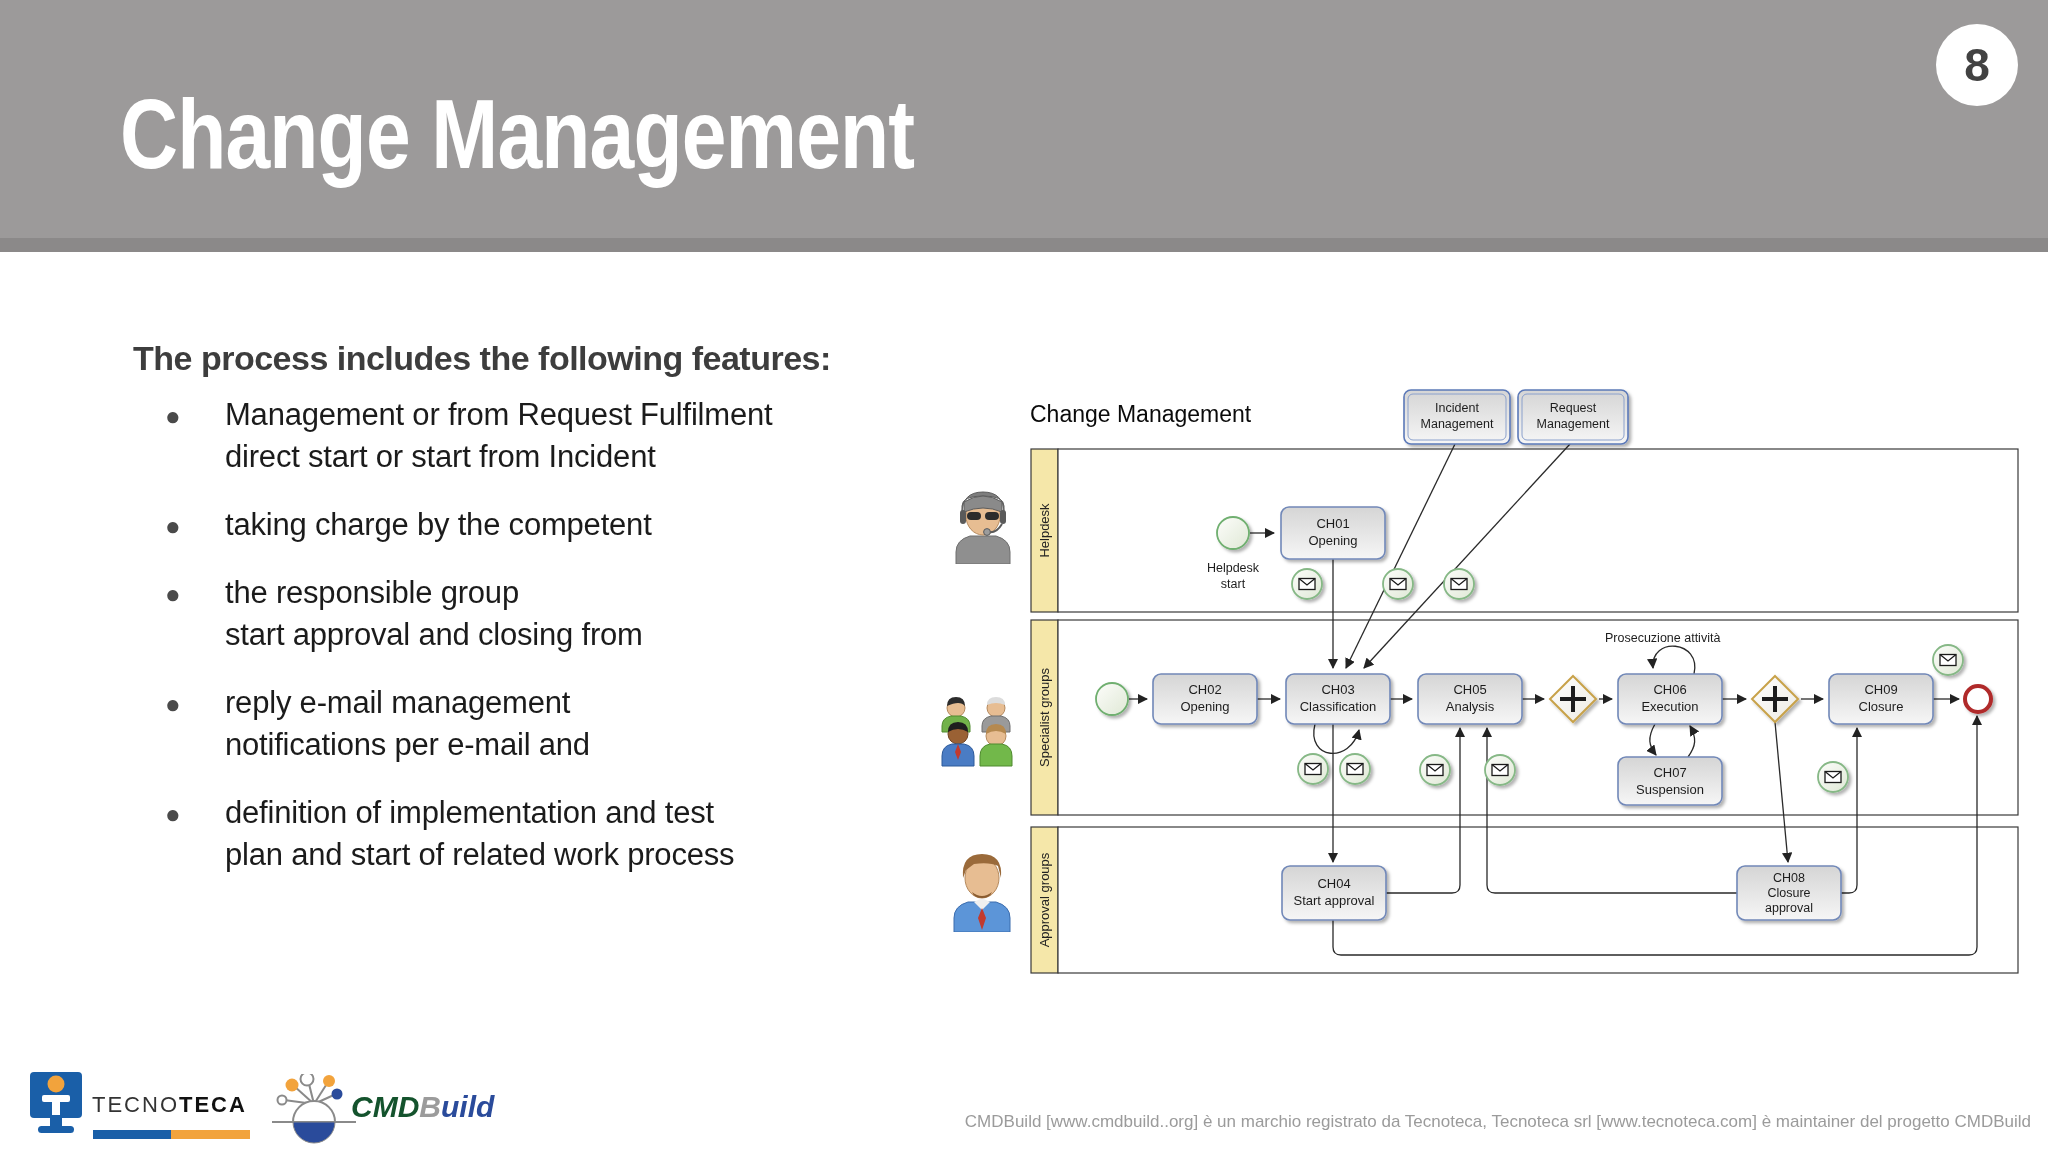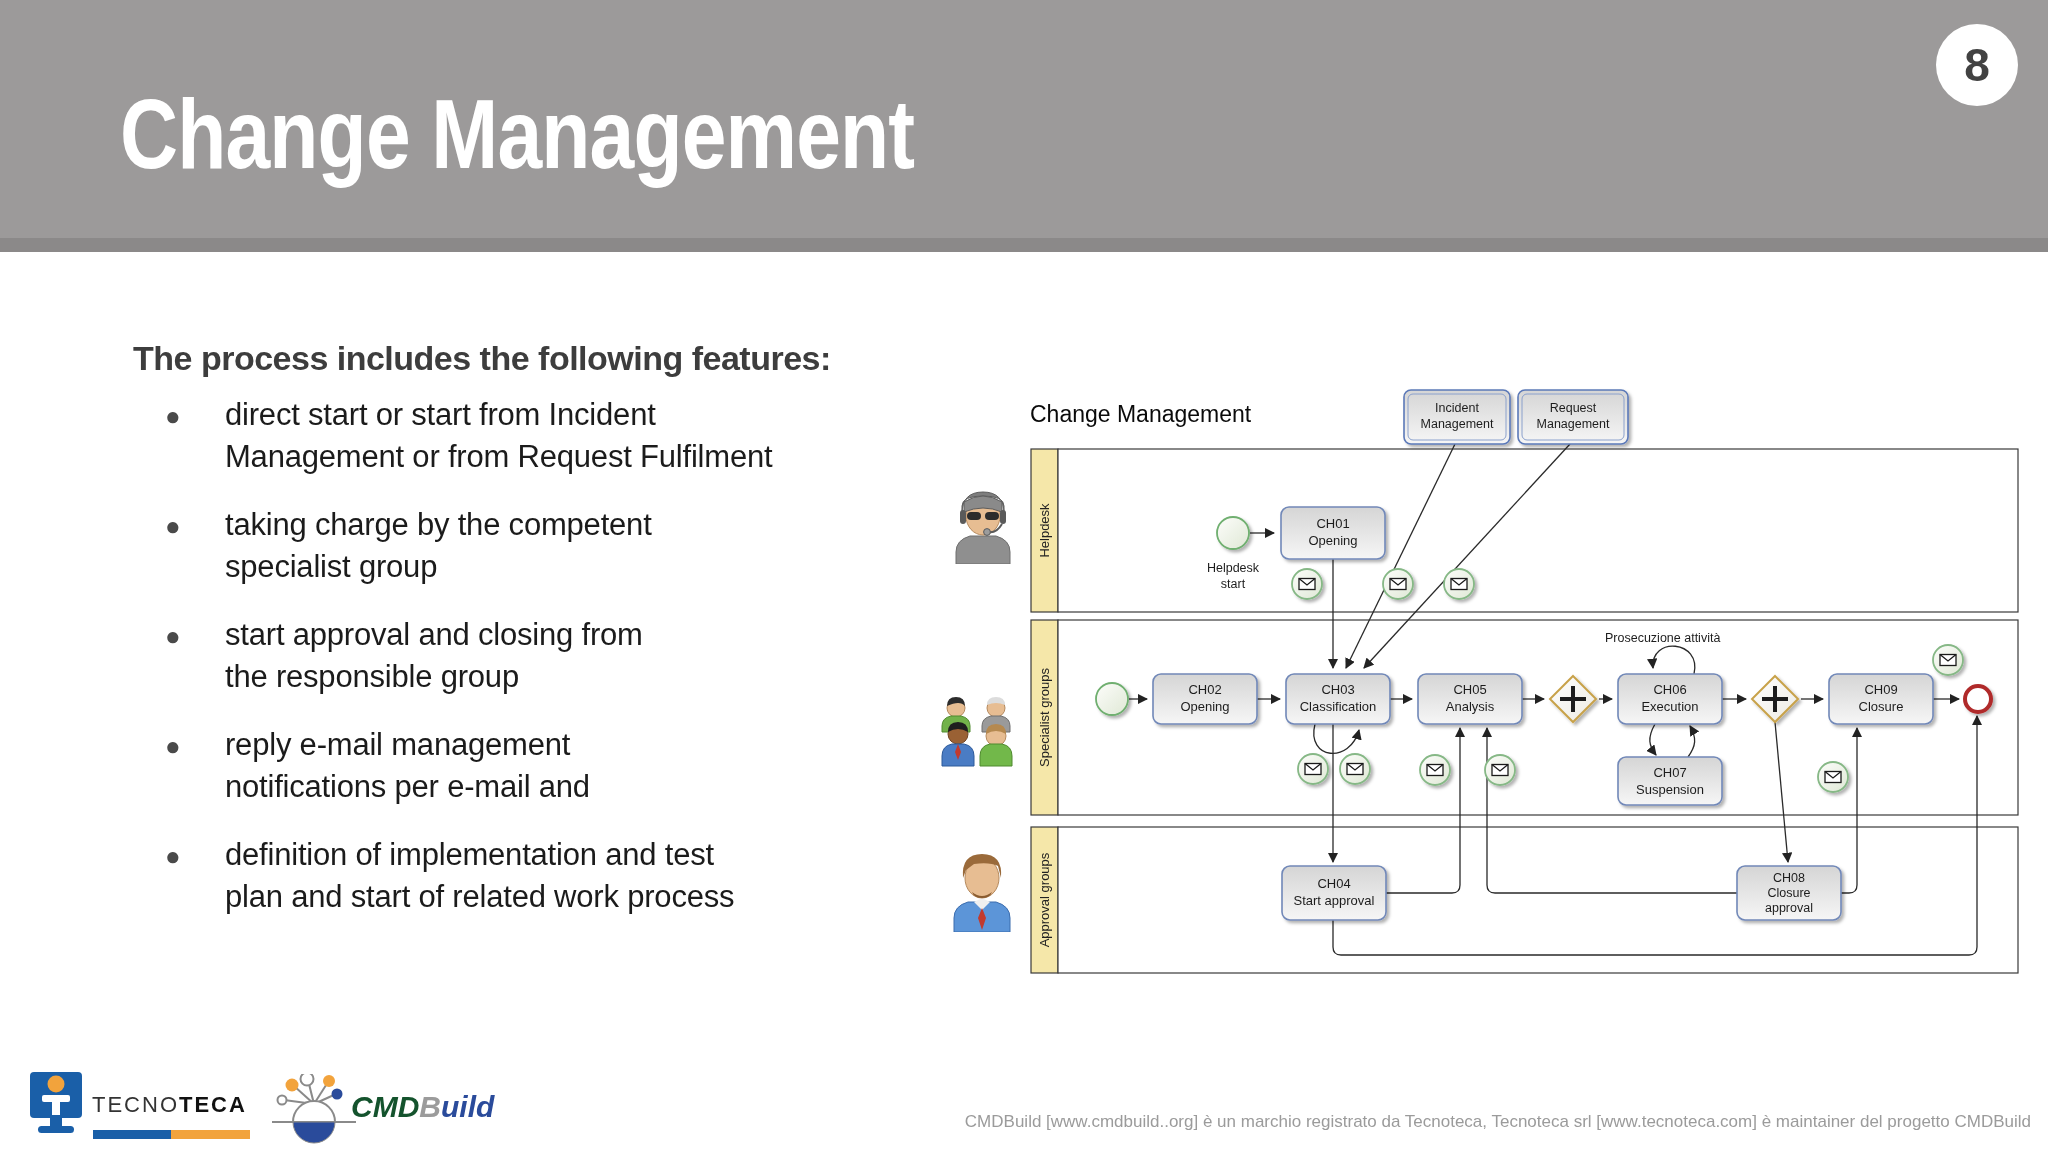--- a/index.html
+++ b/index.html
@@ -51,32 +51,31 @@
   <div class="hdr-strip"></div>
   <h1 class="hdr-title">Change Management</h1>
   <div class="page-badge">
     <span>8</span>
   </div>
 
   <p class="content-heading">The process includes the following features:</p>
   <ul class="bullets">
     <li>
         <span class="dot">●</span>
+      <span class="line">Management or from Request Fulfilment</span>
       <span class="line">direct start or start from Incident</span>
-      <span class="line">Management or from Request Fulfilment</span>
       </li>
     <li>
         <span class="dot">●</span>
       <span class="line">taking charge by the competent</span>
-      <span class="line">specialist group</span>
-      </li>
-    <li>
-        <span class="dot">●</span>
+      </li>
+    <li>
+        <span class="dot">●</span>
+      <span class="line">the responsible group</span>
       <span class="line">start approval and closing from</span>
-      <span class="line">the responsible group</span>
       </li>
     <li>
         <span class="dot">●</span>
       <span class="line">reply e-mail management</span>
       <span class="line">notifications per e-mail and</span>
       </li>
     <li>
         <span class="dot">●</span>
       <span class="line">definition of implementation and test</span>
       <span class="line">plan and start of related work process</span>

